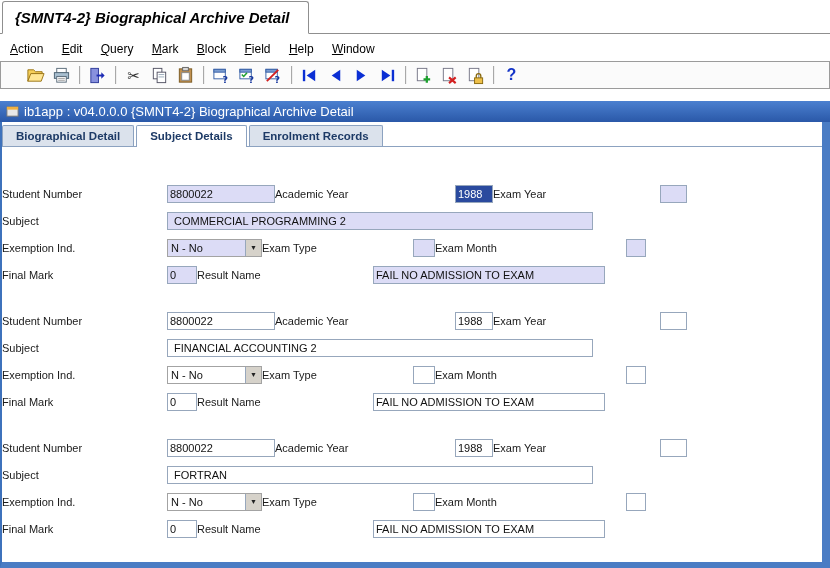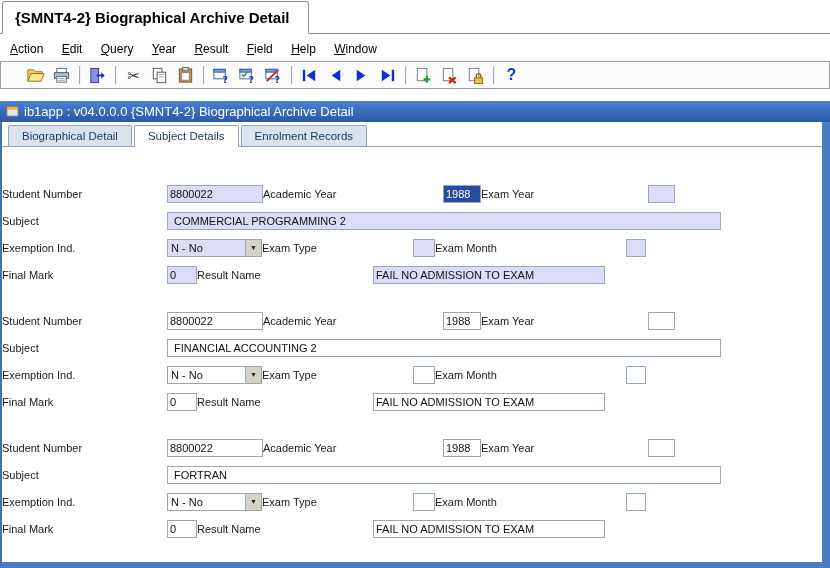--- a/index.html
+++ b/index.html
@@ -1,21 +1,21 @@
 <!DOCTYPE html>
 <html><head>
 <meta charset="utf-8">
 <style>
   * { margin:0; padding:0; box-sizing:border-box; }
   html,body { width:830px; height:568px; overflow:hidden; background:#fff;
               font-family:"Liberation Sans", sans-serif; }
   body { display:flex; flex-direction:column; position:relative; }
 
   
-  .title-row { height:34px; position:relative; border-bottom:1px solid #8f8f8f; flex:none; }
+  .title-row { height:34px; position:relative; border-bottom:1px solid #8f8f8f; flex:none;font-style:italic; }
   .title-tab { position:absolute; top:1px; left:2px; bottom:-1px; background:#fff;
                border:1px solid #8f8f8f; border-bottom:1px solid #fff;
                border-radius:3px 3px 0 0; padding:7px 18px 0 12px;
                font-size:15px; font-weight:bold; color:#000; white-space:nowrap; }
 
   
   .menu-bar { padding:8px 0 5px 10px; font-size:12px; color:#000; flex:none; }
   .menu-item { display:inline-block; margin-right:15px; cursor:default; }
   .menu-item::first-letter { text-decoration:underline; }
 
@@ -33,38 +33,38 @@
 
   
   .app-bar { height:21px; margin-top:12px; background:linear-gradient(#4b80d0,#2a58a8);
              color:#fff; font-size:13px; display:flex; align-items:center;
              padding-left:6px; gap:5px; flex:none; }
   .app-bar svg { width:13px; height:13px; flex:none; }
 
   
   .frame { flex:1; border-left:2px solid #3e72bc; border-right:8px solid #4a7cc4;
            border-bottom:6px solid #4a7cc4; background:#fff; display:flex; flex-direction:column; }
-  .tab-strip { padding:3px 0 0 6px; border-bottom:1px solid #8ca2c0; display:flex;
-               align-items:flex-start; height:25px; flex:none; }
+  .tab-strip { padding:3px 0 0 0; border-bottom:1px solid #8ca2c0; display:flex;
+               align-items:flex-start; height:25px; flex:none;font-weight:bold; }
   .tab { font-size:11.5px; color:#1d3a66; background:#dbe2ec; border:1px solid #8ca2c0;
          border-bottom:none; border-radius:2px 2px 0 0; padding:4px 13px; margin-right:2px;
          white-space:nowrap; cursor:default; }
   .tab.active { background:#fff; margin-bottom:-1px; padding-bottom:5px; }
 
   
   .content { flex:1; padding-top:33px; overflow:hidden; }
   .record-block { margin-bottom:19px; }
   .frow { height:27px; display:flex; align-items:center; font-size:11px; color:#1a1a1a; }
   .lbl { text-align:left; padding-right:4px; white-space:nowrap; flex:none; }
   .lw1 { width:165px; } .lw2a { width:180px; } .lw3a { width:167px; }
   .lw2b { width:151px; } .lw3b { width:191px; } .lw2c { width:176px; }
 
   .fld { height:18px; border:1px solid #97a7bc; background:#fff; font-family:inherit;
          font-size:11px; padding:0 2px; color:#111; flex:none; }
-  .w-sn { width:96px; } .w-ay { width:38px; } .w-ey { width:27px; } .w-su { width:554px;padding-left:6px; }
+  .w-sn { width:108px; } .w-ay { width:38px; } .w-ey { width:27px; } .w-su { width:426px;padding-left:6px; }
   .w-et { width:22px; } .w-em { width:20px; } .w-fm { width:30px; } .w-rn { width:232px; }
   .record-block.current .fld, .record-block.current .combo { background:#dcdcf6; }
   .fld.selected { background:#2a4a9e !important; color:#fff; }
 
   .combo { display:inline-flex; width:95px; height:18px; border:1px solid #a3a3a3;
            background:#fff; align-items:center; flex:none; cursor:default; }
   .combo-text { flex:1; font-size:11px; padding-left:3px; color:#111; white-space:nowrap; overflow:hidden; }
   .combo-btn { width:16px; height:16px; background:#d6d2ca; border-left:1px solid #97a7bc;
                display:flex; align-items:center; justify-content:center;
                font-size:7px; color:#222; flex:none; }
@@ -73,22 +73,22 @@
 <body>
 
 <div class="title-row">
   <div class="title-tab">{SMNT4-2} Biographical Archive Detail</div>
 </div>
 
 <div class="menu-bar">
   <span class="menu-item">Action</span>
   <span class="menu-item">Edit</span>
   <span class="menu-item">Query</span>
-  <span class="menu-item">Year</span>
-  <span class="menu-item">Result</span>
+  <span class="menu-item">Mark</span>
+  <span class="menu-item">Block</span>
   <span class="menu-item">Field</span>
   <span class="menu-item">Help</span>
   <span class="menu-item">Window</span>
 </div>
 
 <div class="toolbar">
   <span class="tbtn">
     <svg viewBox="0 0 20 20">
         <path d="M2 16V4h6l2 2h7v2H6z" fill="#f6cf5a" stroke="#9a7414"></path>
         <path d="M2 16l3-8h14l-3 8z" fill="#ffe694" stroke="#9a7414"></path>

